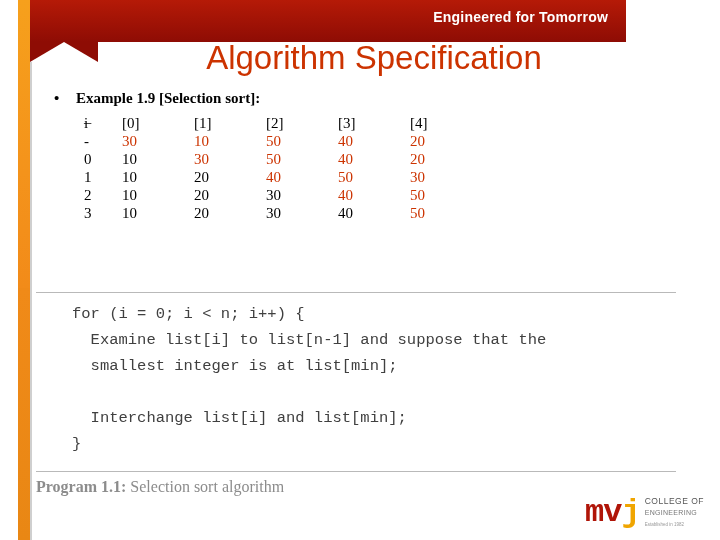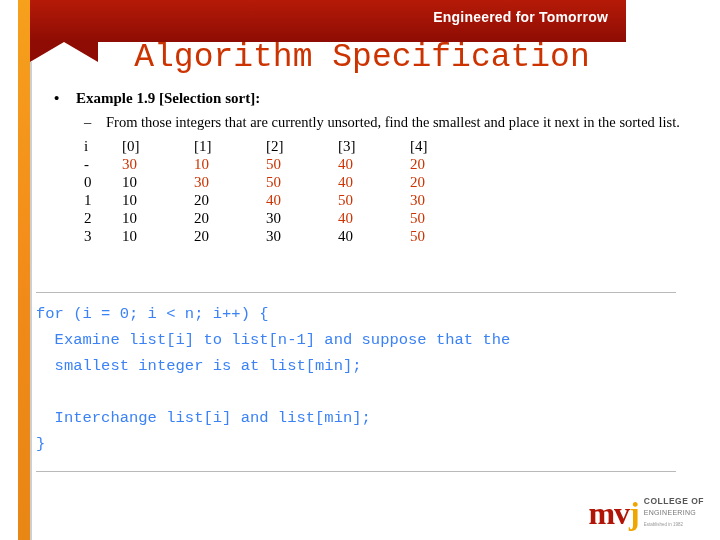--- a/index.html
+++ b/index.html
@@ -69,27 +69,27 @@
     left: 30px;
     top: 62px;
     width: 2px;
     height: 478px;
     background: #cfcfcf;
   }
 
   
   .title {
     position: absolute;
-    left: 32px;
+    left: 44px;
     top: 38px;
     width: 660px;
     text-align: center;
     color: #c0392b;
     color: #cc3300;
-    font-family: Liberation Mono, monospace;
+    font-family: Liberation Sans, sans-serif;
     font-size: 33px;
     line-height: 40px;
   }
 
   
   .content {
     position: absolute;
     left: 40px;
     top: 88px;
     width: 670px;
@@ -154,22 +154,23 @@
   }
   .hr-top {
     border: 0;
     border-top: 1px solid #b9b9b9;
     margin: 0 0 8px 0;
   }
   .code {
     font-family: "Liberation Mono", monospace;
     font-size: 15.5px;
     line-height: 26px;
-    color: #3b82f6;
+    color: #404040;
     white-space: pre;
+    margin-left: 36px;
   }
   .hr-bot {
     border: 0;
     border-top: 1px solid #b9b9b9;
     margin: 14px 0 6px 0;
   }
   .caption {
     font-family: "Liberation Serif", serif;
     font-size: 16px;
     color: #8c8c8c;
@@ -178,37 +179,37 @@
 
   
   .logo {
     position: absolute;
     right: 16px;
     bottom: 10px;
     display: flex;
     align-items: center;
   }
   .logo-mark {
-    font-family: Liberation Serif, serif;
+    font-family: Liberation Mono, monospace;
     font-size: 32px;
     font-weight: bold;
     color: #b01508;
     letter-spacing: -1px;
     line-height: 32px;
   }
   .logo-mark .j { color: #f0a500; }
   .logo-txt {
     margin-left: 5px;
     line-height: 10px;
   }
   .logo-txt .l1 {
     display: block;
     font-family: "Liberation Sans", sans-serif;
     font-size: 8.5px;
-    font-weight: bold;
+    font-weight: normal;
     color: #555555;
     letter-spacing: 0.5px;
   }
   .logo-txt .l2 {
     display: block;
     font-family: "Liberation Sans", sans-serif;
     font-size: 7px;
     color: #777777;
     letter-spacing: 0.3px;
     margin-top: 2px;
@@ -237,21 +238,20 @@
 
 <div class="content">
 
   <div class="bullet-l1">
     <span class="dot">•</span>
     <span>Example 1.9 [Selection sort]:</span>
   </div>
 
   <div class="bullet-l2">
     <span class="dash">–</span>
-    <span>From those integers that are currently unsorted, find the smallest and place it next in the sorted list.</span>
   </div>
 
   <table class="tbl">
     <thead>
       <tr>
         <td class="c-i hdr">i</td>
         <td class="c-col hdr">[0]</td>
         <td class="c-col hdr">[1]</td>
         <td class="c-col hdr">[2]</td>
         <td class="c-col hdr">[3]</td>
@@ -305,20 +305,23 @@
 
 <div class="code-wrap">
   <hr class="hr-top">
   <div class="code">for (i = 0; i &lt; n; i++) {
   Examine list[i] to list[n-1] and suppose that the
   smallest integer is at list[min];
 
   Interchange list[i] and list[min];
 }</div>
   <hr class="hr-bot">
+  <div class="caption">
+    <b>Program 1.1:</b><span> Selection sort algorithm</span>
+  </div>
 </div>
 
 <div class="logo">
   <div class="logo-mark"><span>mv</span><span class="j">j</span></div>
   <div class="logo-txt">
     <span class="l1">COLLEGE OF</span>
     <span class="l2">ENGINEERING</span>
     <span class="l3">Established in 1982</span>
   </div>
 </div>

